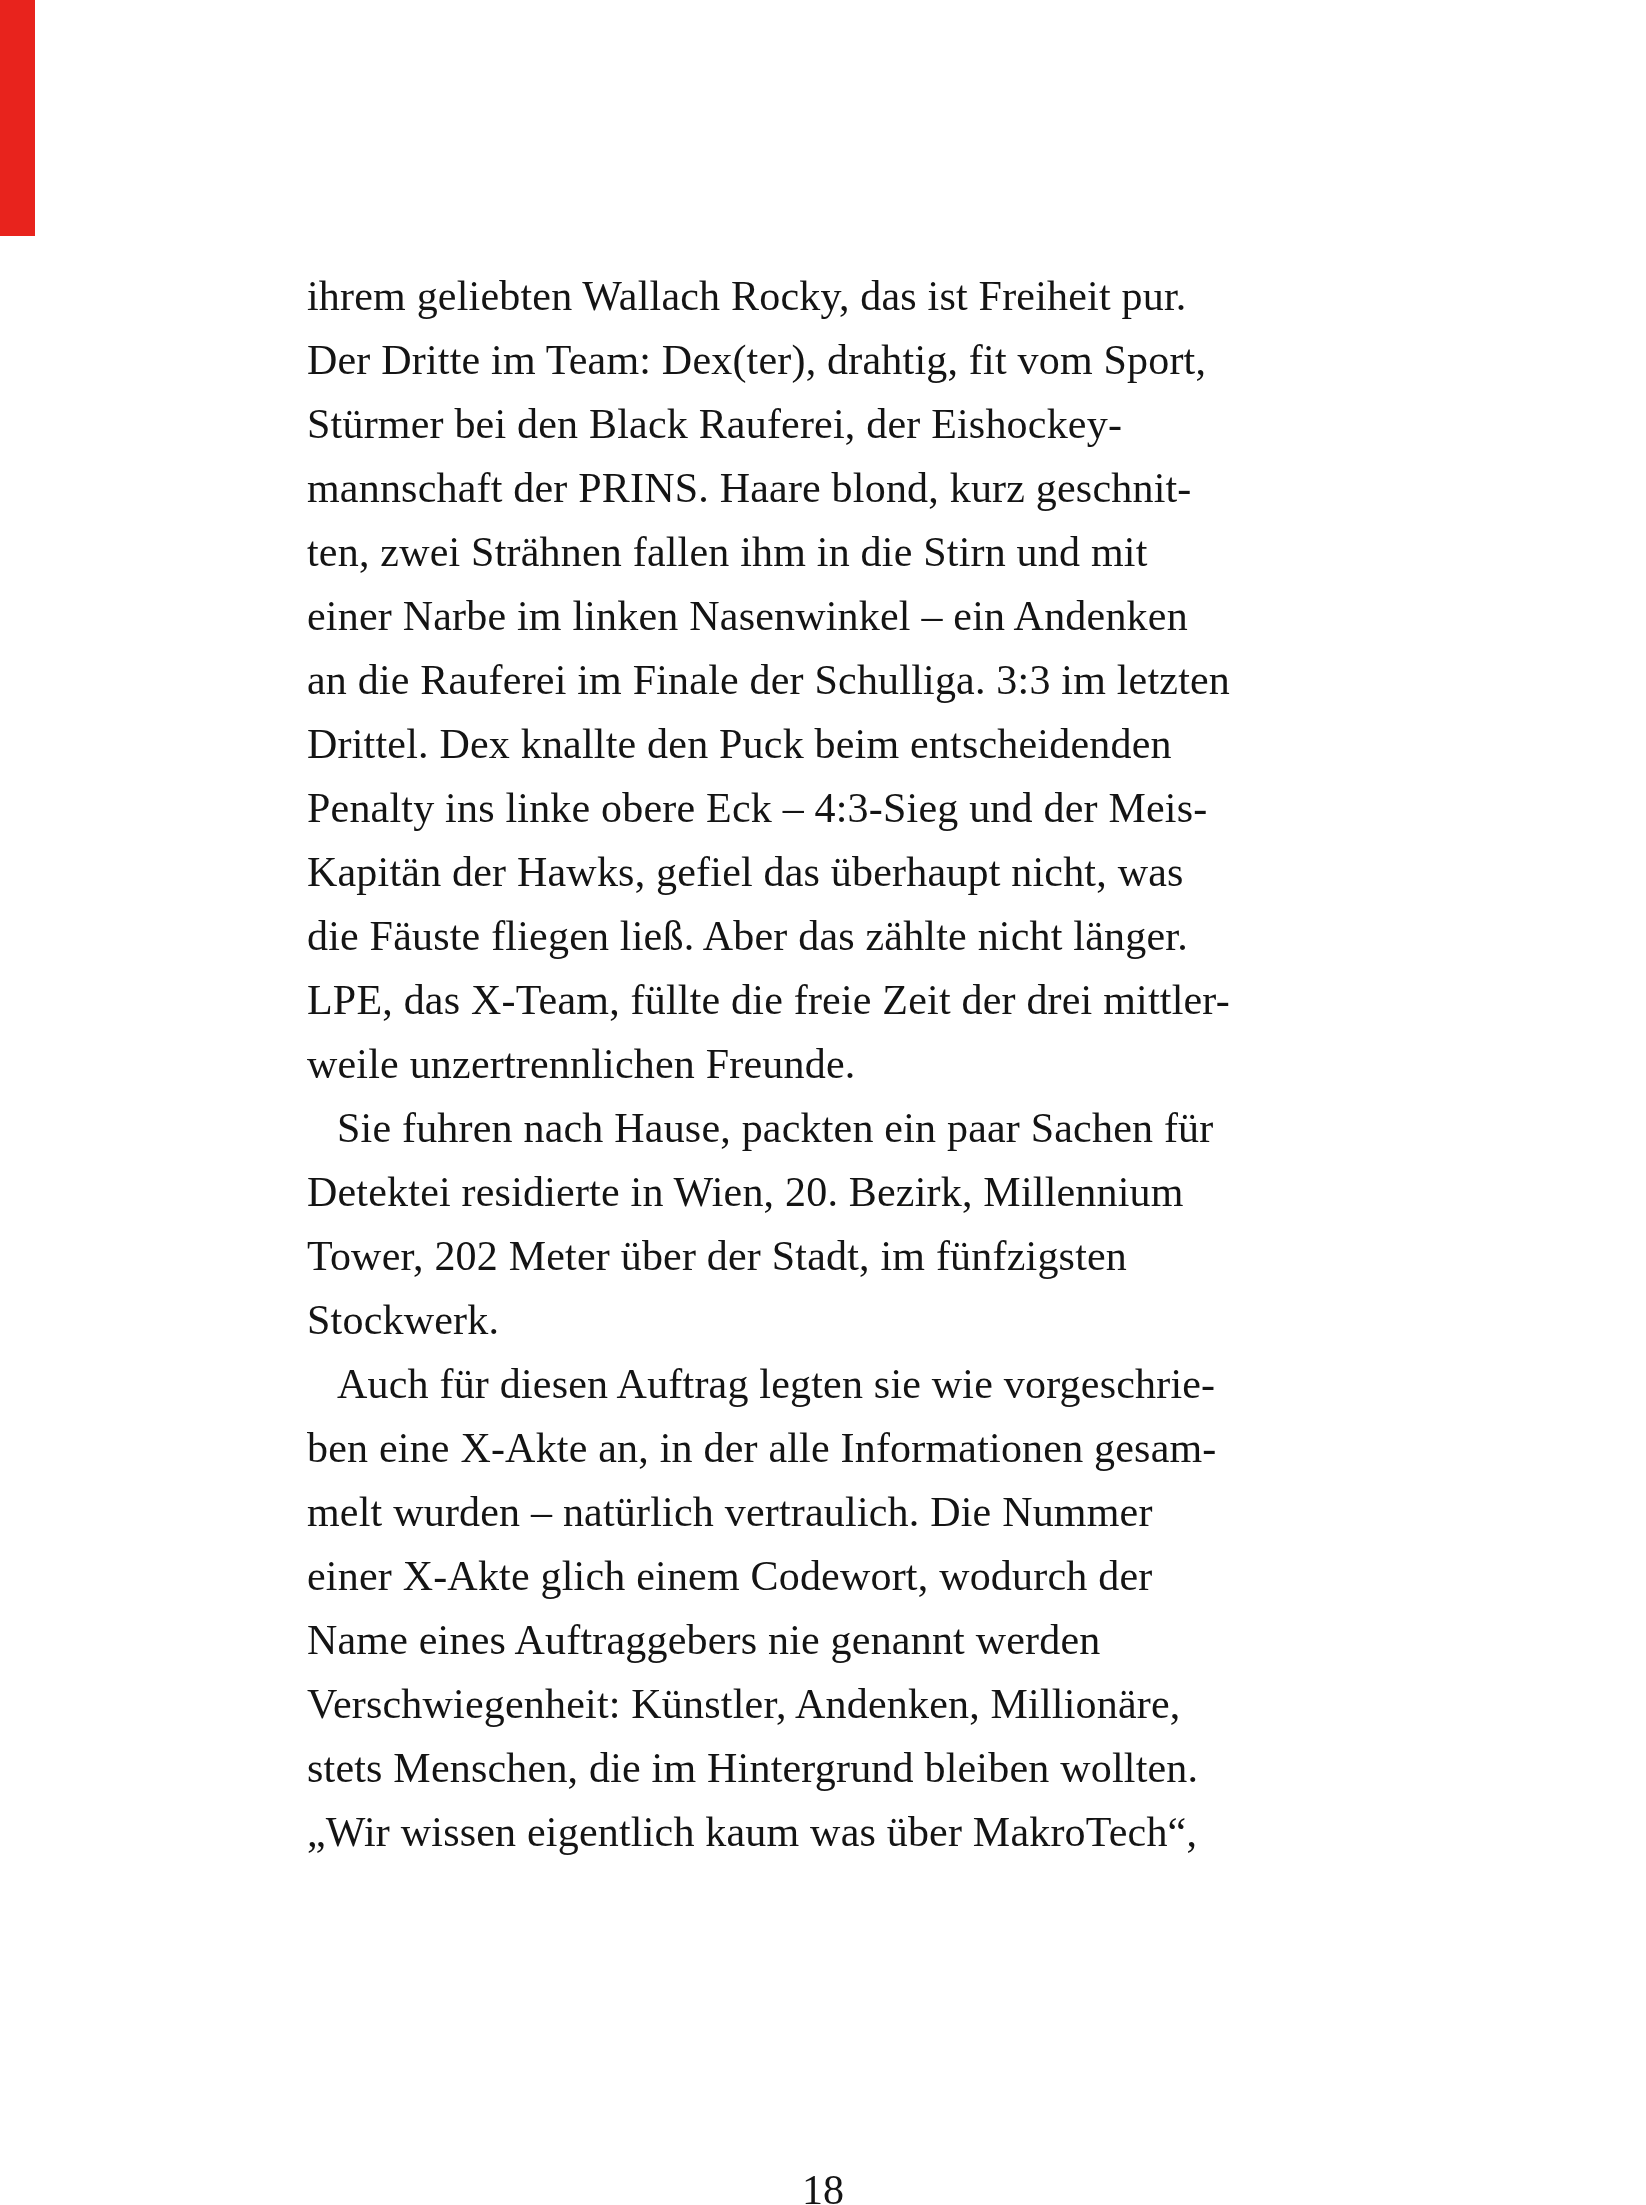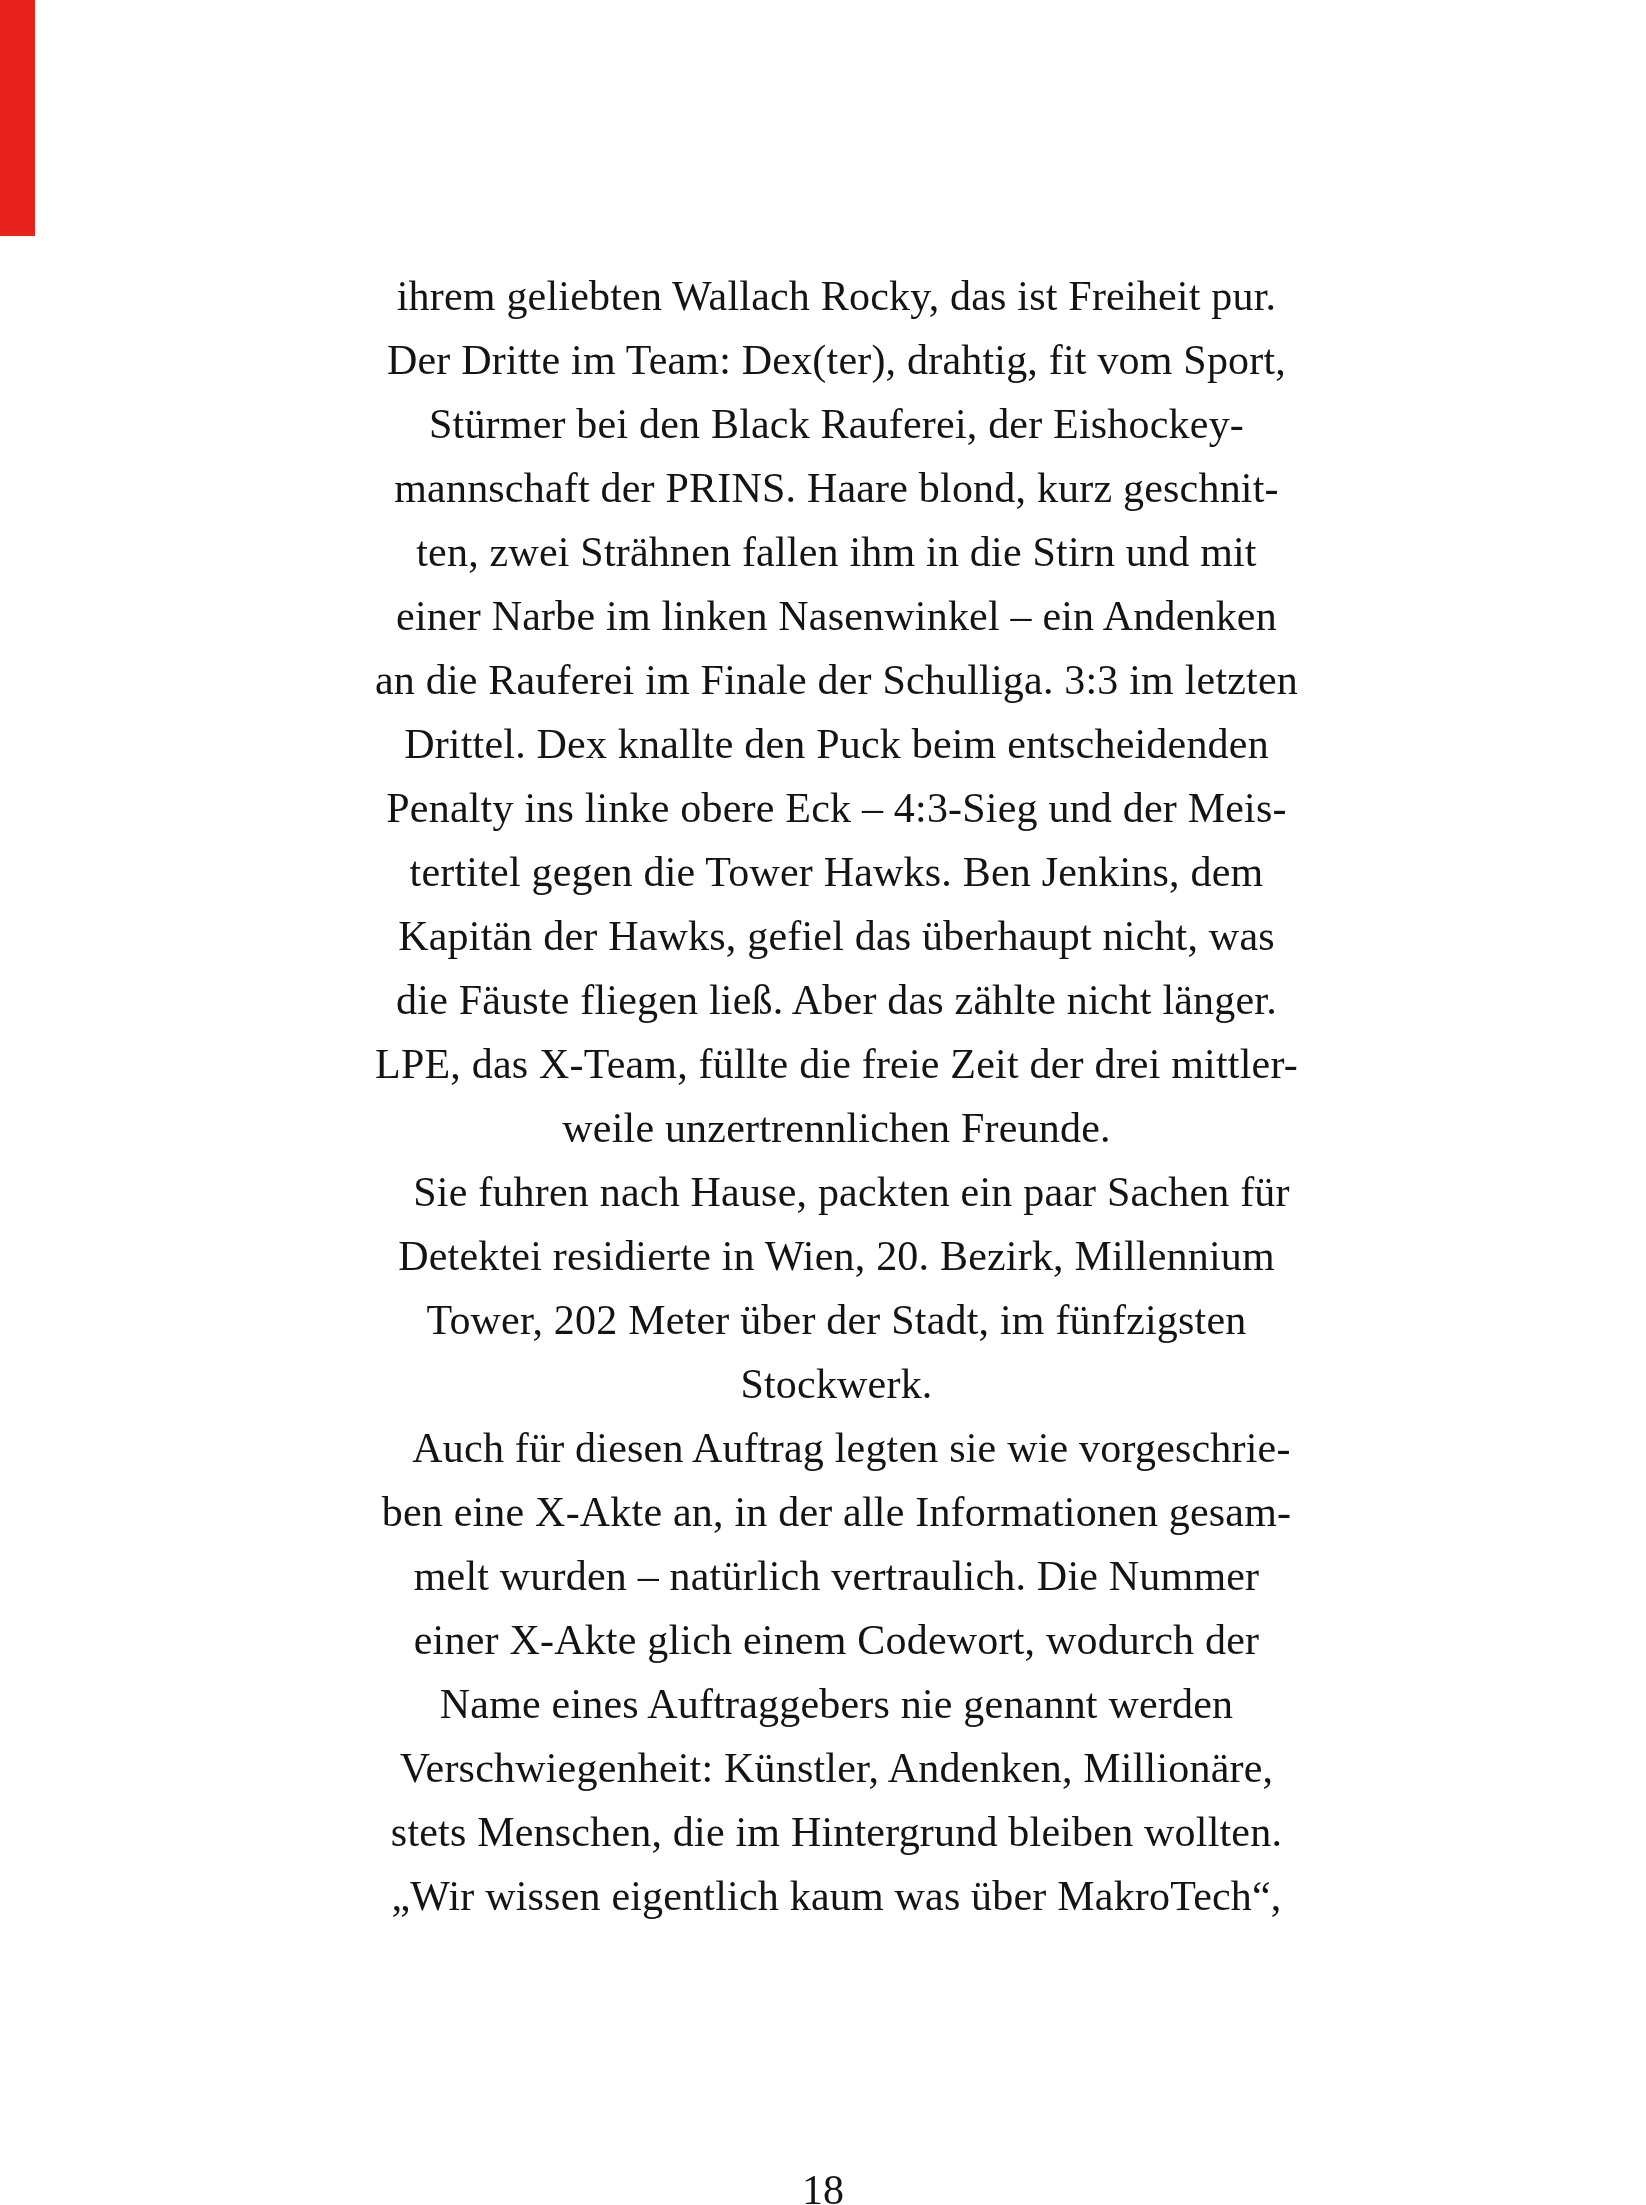--- a/index.html
+++ b/index.html
@@ -27,21 +27,20 @@
     left: 0;
     top: 0;
     width: 35px;
     height: 236px;
   }
   .text-block {
     position: absolute;
     left: 307px;
     top: 264px;
     width: 1059px;
-    text-align: center;
   }
   .line {
     font-size: 42px;
     line-height: 64px;
     white-space: pre;
     letter-spacing: 0.2px;
   }
   .line.indent {
     text-indent: 30px;
   }
@@ -65,21 +64,20 @@
   <main class="text-block">
     <div class="line">ihrem geliebten Wallach Rocky, das ist Freiheit pur.</div>
     <div class="line">Der Dritte im Team: Dex(ter), drahtig, fit vom Sport,</div>
     <div class="line">Stürmer bei den Black Rauferei, der Eishockey-</div>
     <div class="line">mannschaft der PRINS. Haare blond, kurz geschnit-</div>
     <div class="line">ten, zwei Strähnen fallen ihm in die Stirn und mit</div>
     <div class="line">einer Narbe im linken Nasenwinkel – ein Andenken</div>
     <div class="line">an die Rauferei im Finale der Schulliga. 3:3 im letzten</div>
     <div class="line">Drittel. Dex knallte den Puck beim entscheidenden</div>
     <div class="line">Penalty ins linke obere Eck – 4:3-Sieg und der Meis-</div>
-    <div class="line">tertitel gegen die Tower Hawks. Ben Jenkins, dem</div>
     <div class="line">Kapitän der Hawks, gefiel das überhaupt nicht, was</div>
     <div class="line">die Fäuste fliegen ließ. Aber das zählte nicht länger.</div>
     <div class="line">LPE, das X-Team, füllte die freie Zeit der drei mittler-</div>
     <div class="line">weile unzertrennlichen Freunde.</div>
     <div class="line indent">Sie fuhren nach Hause, packten ein paar Sachen für</div>
     <div class="line">Detektei residierte in Wien, 20. Bezirk, Millennium</div>
     <div class="line">Tower, 202 Meter über der Stadt, im fünfzigsten</div>
     <div class="line">Stockwerk.</div>
     <div class="line indent">Auch für diesen Auftrag legten sie wie vorgeschrie-</div>
     <div class="line">ben eine X-Akte an, in der alle Informationen gesam-</div>

